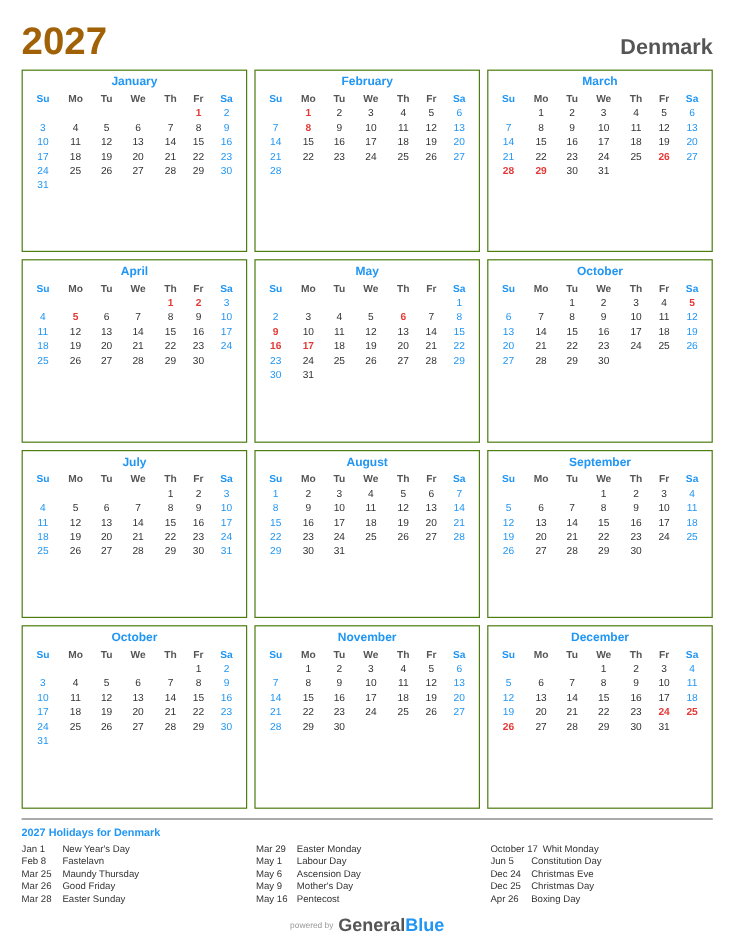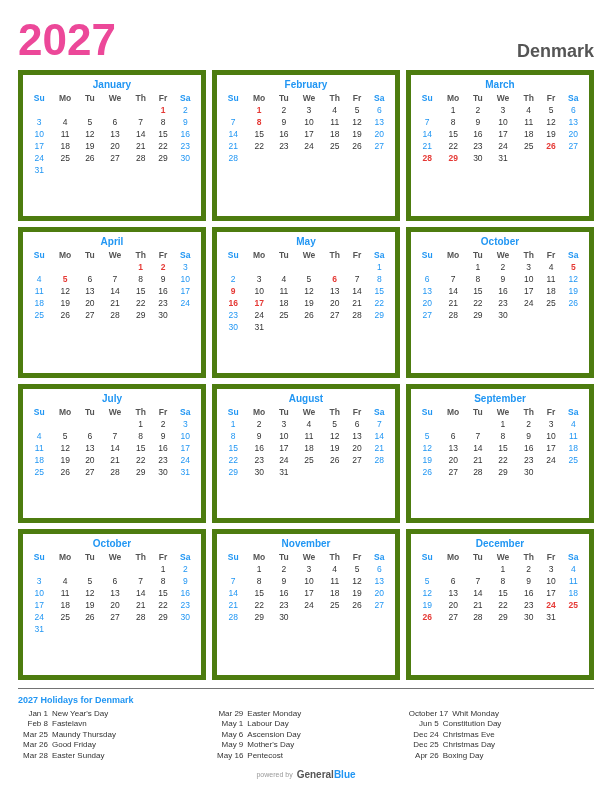--- a/index.html
+++ b/index.html
@@ -18,39 +18,39 @@
       display: flex;
       flex-direction: column;
     }
     .header {
       display: flex;
       justify-content: space-between;
       align-items: flex-end;
       margin-bottom: 8px;
     }
     .year-title {
-      font-size: 44px;
+      font-size: 32px;
       font-weight: bold;
-      color: #ec4899;
+      color: #a16207;
       line-height: 1;
     }
     .country-title {
       font-size: 18px;
       font-weight: bold;
       color: #555;
       margin-left: 44px;
     }
     .calendar-grid {
       display: grid;
       grid-template-columns: 1fr 1fr 1fr;
       gap: 6px;
       flex: 1;
     }
     .month-block {
-      border: 5px solid #4d7c0f;
+      border: 1px solid #4d7c0f;
       padding: 4px;
     }
     .month-name {
       text-align: center;
       font-weight: bold;
       color: #2196f3;
       font-size: 10px;
       margin-bottom: 2px;
     }
     .month-table {
@@ -83,21 +83,20 @@
     .holidays-title {
       font-size: 9px;
       font-weight: bold;
       color: #2196f3;
       margin-bottom: 4px;
     }
     .holidays-grid {
       display: grid;
       grid-template-columns: 1fr 1fr 1fr;
       gap: 0 10px;
-      text-align: right;
     }
     .holiday-item {
       display: flex;
       gap: 4px;
       font-size: 8px;
       margin-bottom: 1.5px;
     }
     .holiday-date {
       color: #333;
       white-space: nowrap;
@@ -111,21 +110,21 @@
       align-items: center;
       justify-content: center;
       margin-top: 8px;
       gap: 4px;
     }
     .powered-text {
       font-size: 7px;
       color: #999;
     }
     .brand-name {
-      font-size: 10px;
+      font-size: 15px;
       font-weight: bold;
       color: #333;
     }
     .brand-general { color: #555; }
     .brand-blue { color: #2196f3; }
   </style>
 </head>
 <body>
 
 <div class="page">

